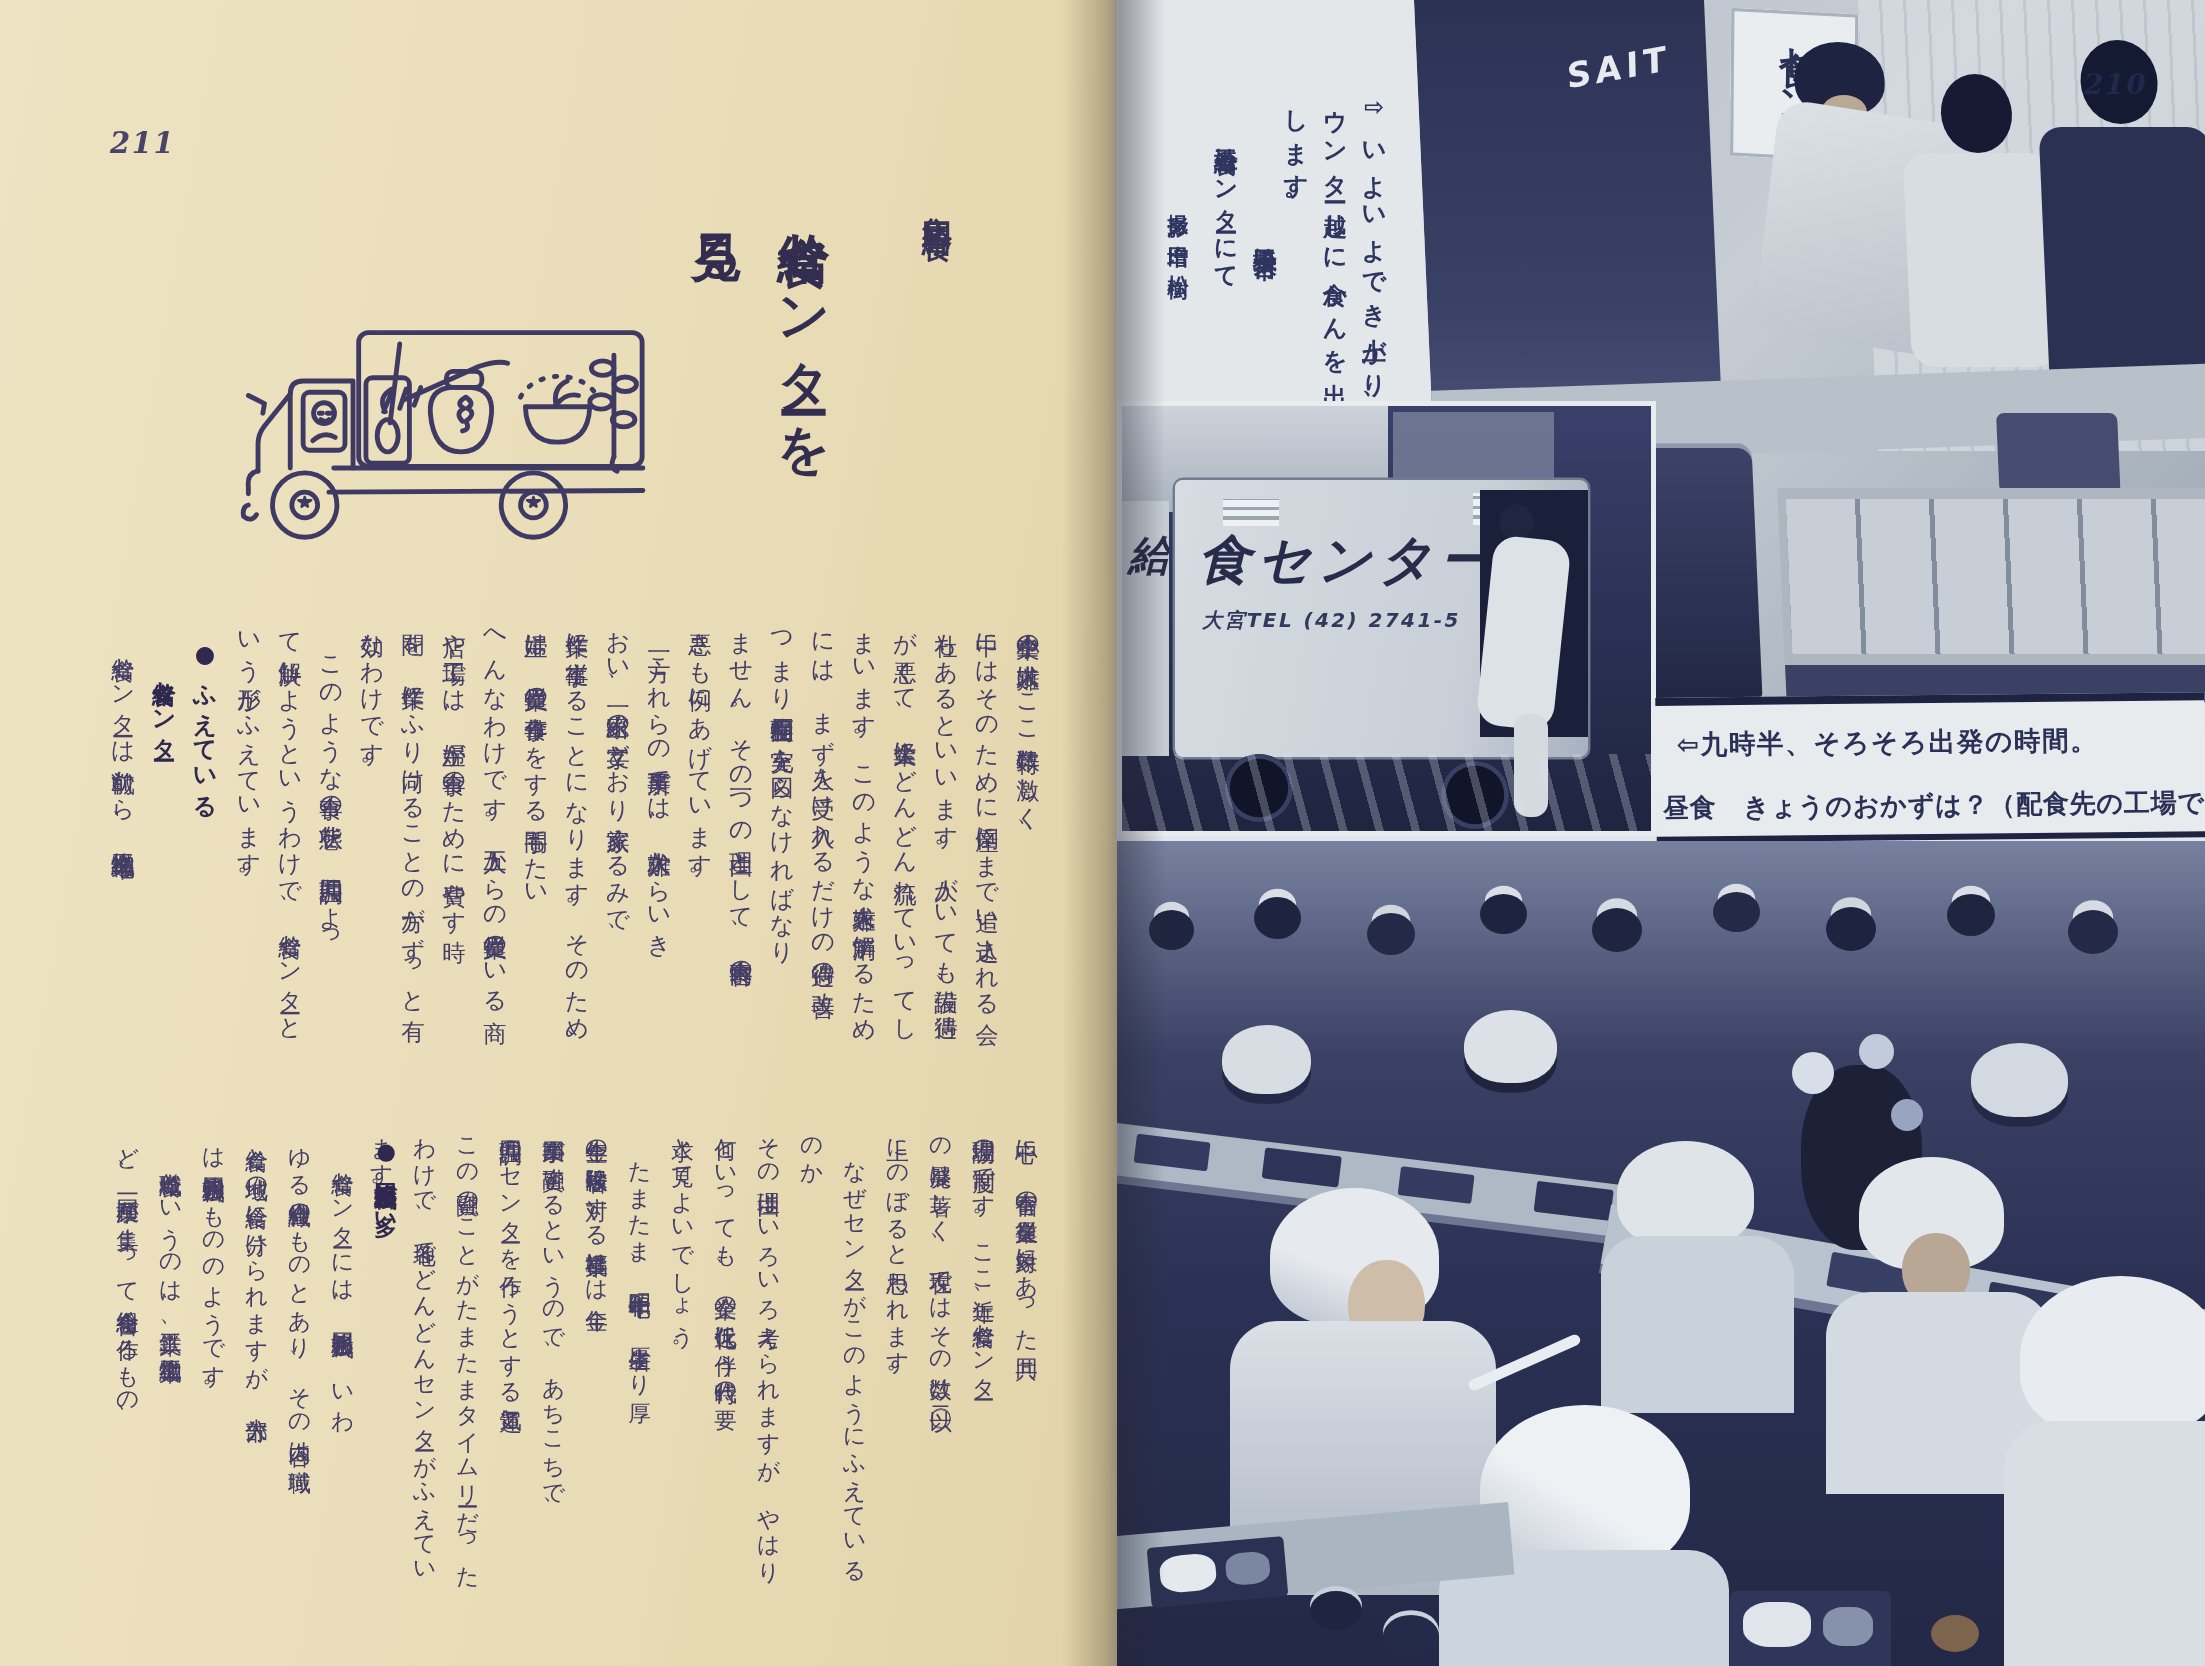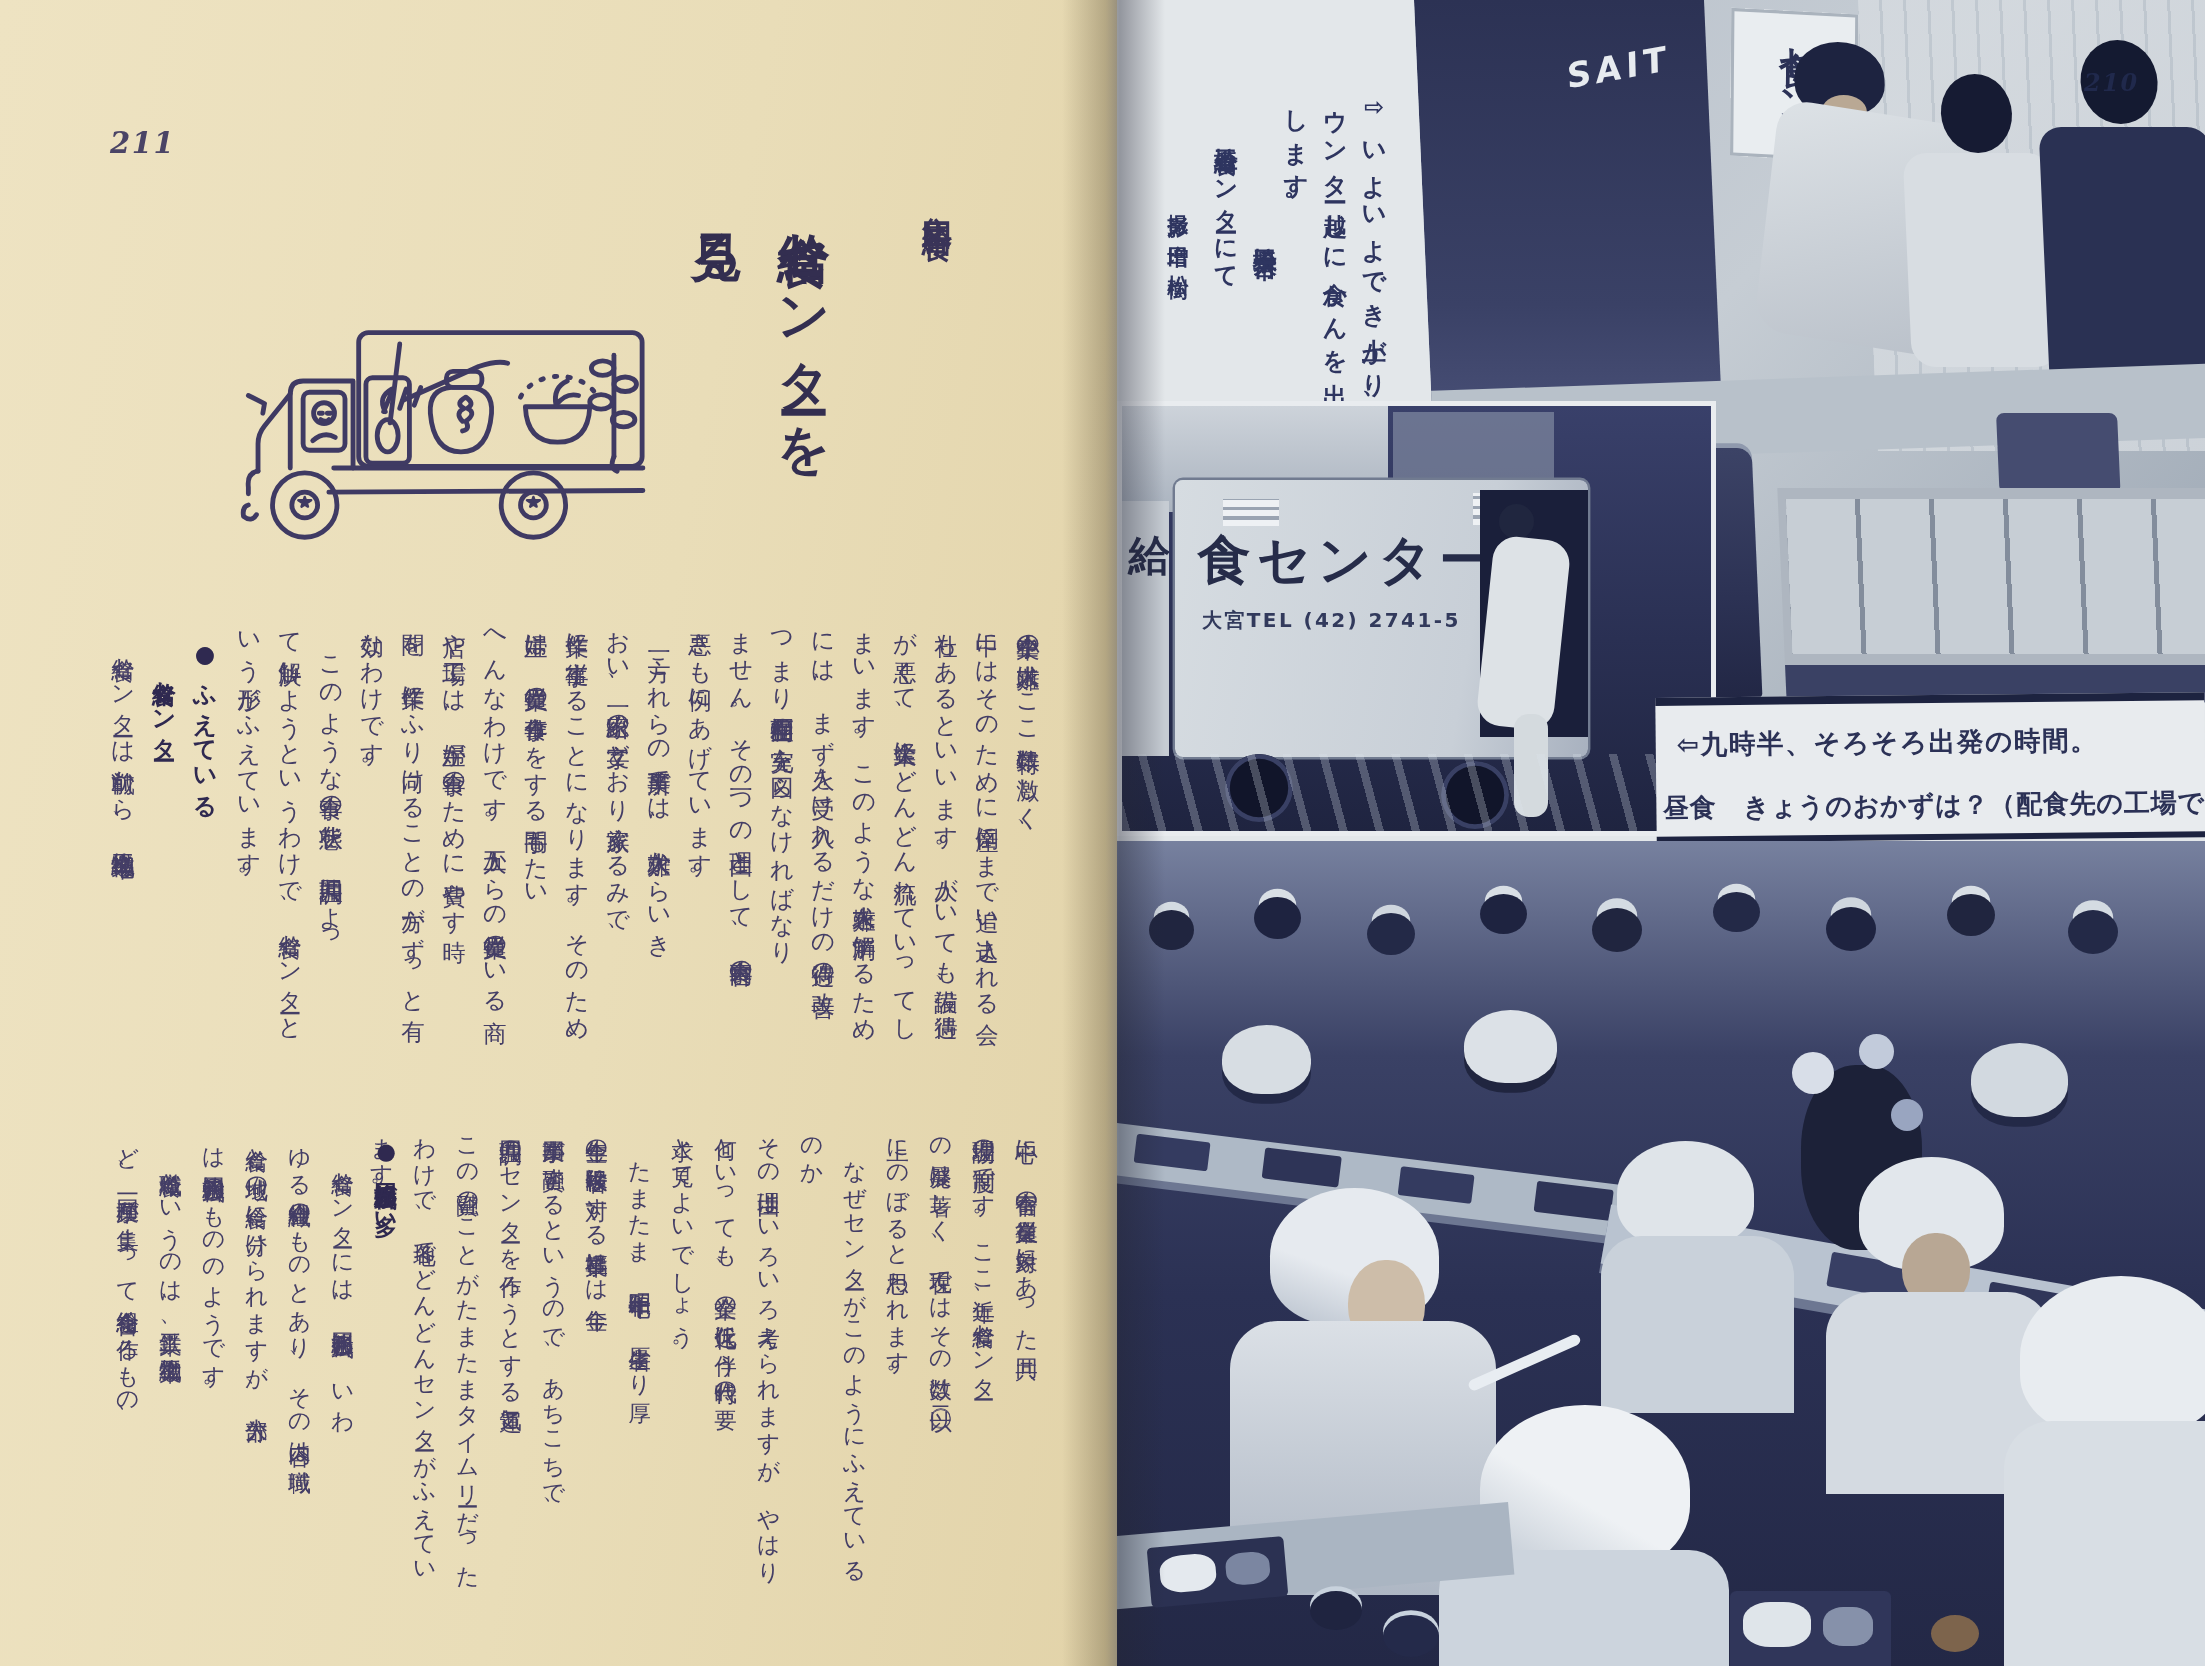--- a/index.html
+++ b/index.html
@@ -11,21 +11,21 @@
     background:linear-gradient(100deg,#eee3c2 0%,#e9ddb8 55%,#e2d3a9 100%);}
   .pageno-l{font-style:italic;font-weight:bold;font-size:29px;color:#4a4466;letter-spacing:1.6px;}
   .vtext{writing-mode:vertical-rl;text-orientation:upright;white-space:pre-line;color:#443e66;}
   .section-label{font-size:30px;letter-spacing:4.8px;font-weight:600;color:#3a3458;}
   .big-title{font-size:52px;font-weight:600;line-height:87px;color:#332e50;letter-spacing:3.2px;}
   .body-col{font-size:23.4px;line-height:41px;letter-spacing:0.8px;}
   .body-col2{font-size:22.6px;line-height:43px;letter-spacing:0.8px;}
   .body-head{font-weight:bold;color:#2f2950;}
   
   .right-page{left:1117px;top:0;width:1088px;height:1667px;background:#e3e7ea;}
-  .pageno-r{font-style:italic;font-weight:bold;font-size:24px;color:#20294c;letter-spacing:1.6px;}
+  .pageno-r{font-style:italic;font-weight:bold;font-size:28px;color:#20294c;letter-spacing:1.6px;}
   .photo{overflow:hidden;background:#262c49;}
   .cap-v{font-family:"DejaVu Sans","Liberation Sans",sans-serif;font-weight:600;color:#2e3560;}
   .cap-h{font-family:"DejaVu Sans","Liberation Sans",sans-serif;font-weight:bold;color:#2b3156;white-space:nowrap;}
   .gutter{left:1062px;top:0;width:103px;height:1667px;pointer-events:none;
     background:linear-gradient(90deg,rgba(0,0,0,0) 0%,rgba(70,58,32,.30) 42%,rgba(36,38,52,.42) 56%,rgba(0,0,0,0) 100%);}
   .shape{position:absolute;}
 </style>
 </head>
 <body>
 
@@ -177,22 +177,22 @@
       <div class="shape" style="left:564px;top:413px;width:121px;height:81px;border-radius:8px;background:#454c70;"></div>
 
       <div class="shape" style="left:342px;top:488px;width:449px;height:214px;background:#aeb6c0;
            box-shadow:0 -8px 0 #cfd6db inset;">
         <div style="position:absolute;inset:11.3px 8px 48px 8px;
              background:repeating-linear-gradient(90deg,#c7ced5 0 69px,#838d9c 69px 74px),repeating-linear-gradient(0deg,#c7ced5 0 45px,#838d9c 45px 50px);"></div>
         <div style="position:absolute;left:0;bottom:0;width:100%;height:37px;background:#3a4164;"></div>
       </div>
     </div>
 
-    <div class="abs photo" style="left:0;top:401px;width:599px;height:435px;border:5.6px solid #e9ecef;box-sizing:border-box;
-         background:linear-gradient(180deg,#39406a 0%,#2a3053 55%,#1f2440 100%);">
+    <div class="abs photo" style="left:0;top:401px;width:539px;height:435px;border:5.6px solid #e9ecef;box-sizing:border-box;
+         background:linear-gradient(180deg,#39406a 0%,#2a3053 55%,#1f2440 100%);font-style:italic;">
       <div class="shape" style="left:0;top:0;width:266px;height:106px;background:linear-gradient(180deg,#cdd3da,#aab3bf);"></div>
       <div class="shape" style="left:271px;top:6.4px;width:161px;height:89px;background:#8d97ac;opacity:.6;"></div>
 
       <div class="shape" style="left:0;top:95px;width:47px;height:255px;background:#c6ccd3;overflow:hidden;">
         <div style="position:absolute;left:6.4px;top:27px;font-family:'DejaVu Sans','Liberation Sans',sans-serif;
              font-weight:bold;font-size:42px;color:#262c49;">給</div>
       </div>
 
       <div class="shape" style="left:53px;top:74px;width:413px;height:277px;border-radius:8px;
            background:linear-gradient(100deg,#d6dce1 0%,#c8cfd7 70%,#a8b1bf 100%);box-shadow:0 0 0 2.4px #717b90;">

